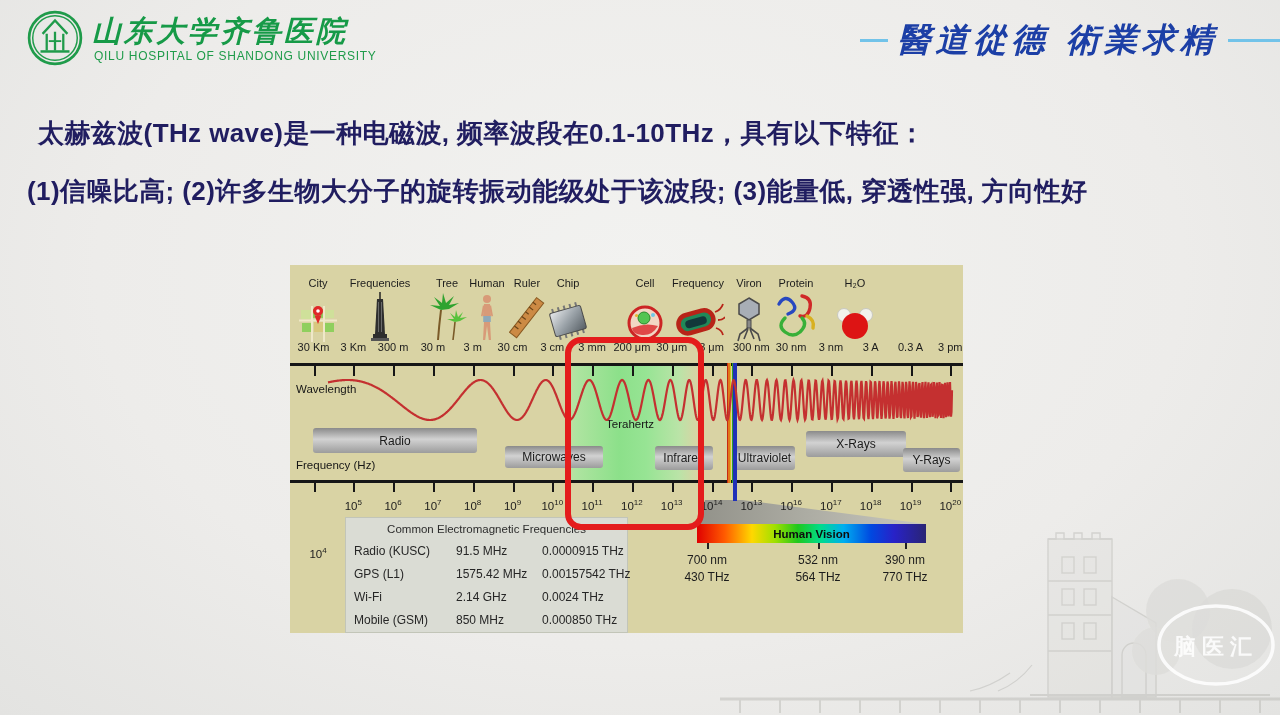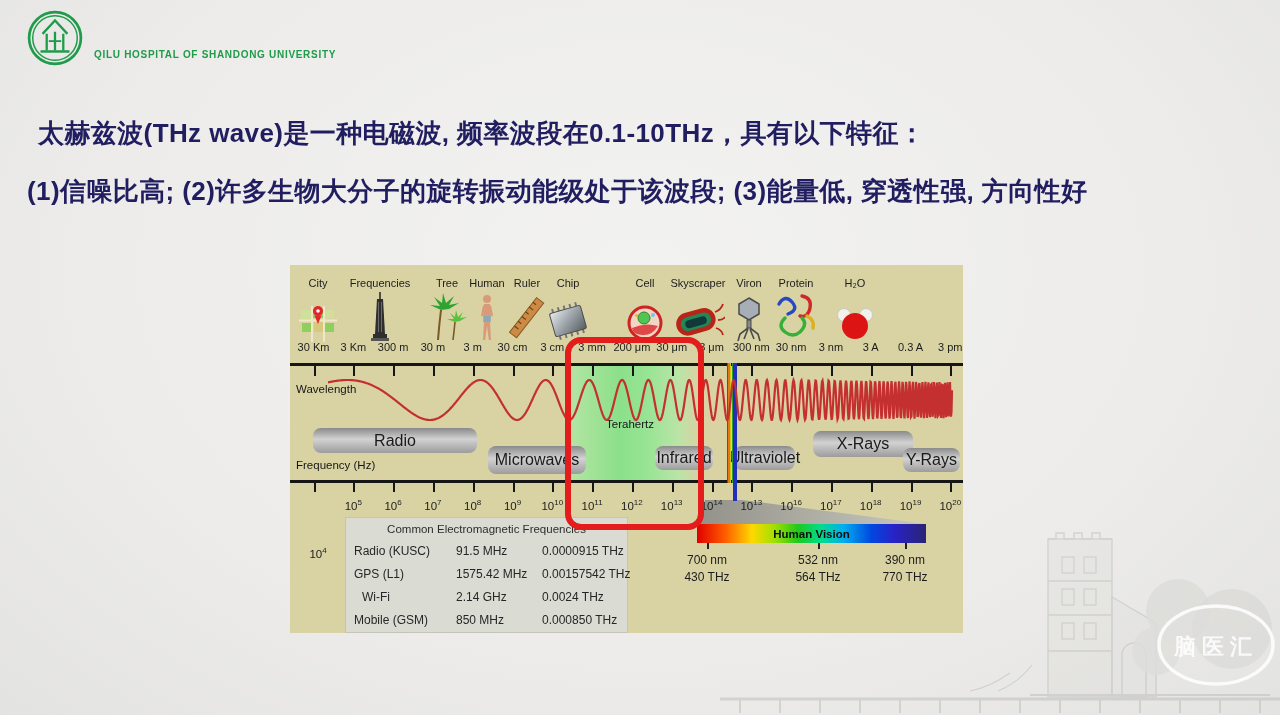--- a/index.html
+++ b/index.html
@@ -4,40 +4,40 @@
 <style>
   html,body{margin:0;padding:0;background:#ddd}
   #slide{position:relative;width:1280px;height:715px;overflow:hidden;
     background:radial-gradient(ellipse at 50% 38%, #f2f2f0 0%, #edecea 60%, #e3e3e1 100%);
     font-family:"Liberation Sans",sans-serif}
   .abs{position:absolute}
   
   #logo{left:26px;top:9px}
   #hosp-cn{left:92px;top:12px;font-family:"DejaVu Serif",serif;font-style:italic;font-weight:700;
     font-size:29px;letter-spacing:3px;color:#169a47;white-space:nowrap}
-  #hosp-en{left:94px;top:49px;font-size:10px;font-weight:700;letter-spacing:.7px;color:#1f9b4a;white-space:nowrap}
+  #hosp-en{left:94px;top:49px;font-size:12px;font-weight:400;letter-spacing:.7px;color:#1f9b4a;white-space:nowrap}
   #motto{right:0;top:18px;display:flex;align-items:center;gap:10px}
   #motto .dash{height:3px;background:#72c3e9}
   #motto .txt{font-family:"DejaVu Serif",serif;font-style:italic;font-weight:700;font-size:33px;
     letter-spacing:5px;color:#1c3fa6;white-space:nowrap}
   
   .intro{color:#201d60;font-weight:700;font-size:26px;letter-spacing:.4px;white-space:nowrap}
   #intro1{left:38px;top:116px}
   #intro2{left:27px;top:174px}
   
   #diagram{left:290px;top:265px;width:673px;height:368px;background:#d9d3a4;color:#1c1c1c;overflow:hidden}
   .objlab{position:absolute;top:12px;transform:translateX(-50%);font-size:11px;white-space:nowrap;z-index:6}
   .objicon{position:absolute;top:27px;height:50px;transform:translateX(-50%);display:flex;align-items:flex-end;z-index:6}
   .wl{position:absolute;top:76px;transform:translateX(-50%);font-size:11px;white-space:nowrap;z-index:6}
   #spec{left:0;top:98px;width:673px;height:120px;border-top:3px solid #161616;border-bottom:3px solid #161616;box-sizing:border-box;z-index:2}
   #greenzone{left:272px;top:98px;width:136px;height:120px;z-index:1;
     background:linear-gradient(90deg,rgba(175,232,165,0) 0%,rgba(170,230,160,.9) 10%,#8ce08a 42%,#97e494 62%,rgba(178,232,168,.8) 86%,rgba(190,236,180,0) 100%)}
   .tick{position:absolute;width:2px;height:11px;background:#161616;z-index:6}
   .band{position:absolute;display:flex;align-items:center;justify-content:center;z-index:3;
-    background:linear-gradient(180deg,#8a8a8a,#d2d2d2 45%,#9c9c9c);border-radius:8px;font-size:16px;color:#1a1a1a;white-space:nowrap}
+    background:linear-gradient(180deg,#8a8a8a,#d2d2d2 45%,#9c9c9c);border-radius:3px;font-size:12px;color:#1a1a1a;white-space:nowrap}
   .bandtext{position:absolute;transform:translateX(-50%);font-size:11.5px;color:#161616;z-index:3;white-space:nowrap}
   #wavesvg{position:absolute;left:0;top:98px;z-index:5;pointer-events:none}
   .axlab{position:absolute;font-size:11.5px;color:#161616;z-index:6;white-space:nowrap}
   .fq{position:absolute;top:233px;transform:translateX(-50%);font-size:11.5px;white-space:nowrap;z-index:6}
   .fq sup{font-size:8px}
   #redbox{left:275px;top:72px;width:127px;height:181px;border:6px solid #e41c1c;border-radius:16px;z-index:30}
   .strip{position:absolute;top:98px;height:120px;width:1.6px;z-index:4}
   #blueline{left:443px;top:98px;width:3.5px;height:138px;background:#2030b8;z-index:4}
   #vistrap{position:absolute;left:400px;top:231px;z-index:2}
   #visbar{left:407px;top:259px;width:229px;height:19px;display:flex;align-items:center;justify-content:center;
@@ -60,21 +60,27 @@
   <div class="abs" id="logo">
     <svg width="58" height="58" viewBox="0 0 56 56" fill="none" stroke="#1f9b4a">
       <circle cx="28" cy="28" r="25" stroke-width="2.6"></circle>
       <circle cx="28" cy="28" r="21.5" stroke-width="1.4"></circle>
       <path d="M16 24l12-13 12 13" stroke-width="2.2"></path>
       <path d="M20 24v16M28 22v18M36 24v16" stroke-width="2.2"></path>
       <path d="M14 41h28" stroke-width="2.4"></path>
       <path d="M22 31h12" stroke-width="1.8"></path>
     </svg>
   </div>
+  <div class="abs" id="hosp-cn">山东大学齐鲁医院</div>
   <div class="abs" id="hosp-en">QILU HOSPITAL OF SHANDONG UNIVERSITY</div>
+  <div class="abs" id="motto">
+    <span class="dash" style="width:28px"></span>
+    <span class="txt">醫道從德  術業求精</span>
+    <span class="dash" style="width:52px"></span>
+  </div>
 
   <div class="abs intro" id="intro1">太赫兹波(THz wave)是一种电磁波, 频率波段在0.1-10THz，具有以下特征：</div>
   <div class="abs intro" id="intro2">(1)信噪比高; (2)许多生物大分子的旋转振动能级处于该波段; (3)能量低, 穿透性强, 方向性好</div>
 
   <div class="abs" id="diagram">
     <div class="abs" id="greenzone"></div>
     <div class="abs" id="spec"></div>
     <div class="strip" style="left:436.5px;background:#c82814"></div>
     <div class="strip" style="left:438.2px;background:#e07818"></div>
     <div class="strip" style="left:439.9px;background:#d4c41c"></div>
@@ -104,21 +110,21 @@
           <span style="left: 8px;">Radio (KUSC)</span>
           <span style="left: 110px;">91.5 MHz</span>
           <span style="left: 196px;">0.0000915 THz</span>
         </div>
         <div class="trow" style="top: 49px;">
           <span style="left: 8px;">GPS (L1)</span>
           <span style="left: 110px;">1575.42 MHz</span>
           <span style="left: 196px;">0.00157542 THz</span>
         </div>
         <div class="trow" style="top: 72px;">
-          <span style="left: 16px;">Wi-Fi</span>
+          <span style="left: 8px;">Wi-Fi</span>
           <span style="left: 110px;">2.14 GHz</span>
           <span style="left: 196px;">0.0024 THz</span>
         </div>
         <div class="trow" style="top: 95px;">
           <span style="left: 8px;">Mobile (GSM)</span>
           <span style="left: 110px;">850 MHz</span>
           <span style="left: 196px;">0.000850 THz</span>
         </div>
       </div>
   <div class="objlab" style="left: 28px;">City</div>
@@ -195,21 +201,21 @@
       <div class="objlab" style="left: 355px;">Cell</div>
       <div class="objicon" style="left: 355px;">
         <svg width="38" height="38" viewBox="0 0 38 38">
           <circle cx="19" cy="19" r="16" fill="#f2d6c4" stroke="#cc2424" stroke-width="3"></circle>
           <path d="M6 24q13-6 26-2-6 10-16 9T6 24" fill="#e04848"></path>
           <circle cx="18" cy="14" r="6" fill="#52c452" stroke="#2a8a2a"></circle>
           <circle cx="27" cy="11" r="2" fill="#70c8e8"></circle>
           <circle cx="10.5" cy="11.5" r="1.6" fill="#e8b830"></circle>
         </svg>
       </div>
-      <div class="objlab" style="left: 408px;">Skyscraper</div>
+      <div class="objlab" style="left: 408px;">Frequency</div>
       <div class="objicon" style="left: 408px;">
         <svg width="54" height="40" viewBox="0 0 54 40">
           <g transform="rotate(-16 26 20)">
             <rect x="5" y="8" width="40" height="23" rx="11.5" fill="#b82418"></rect>
             <rect x="9.5" y="12.5" width="31" height="14" rx="7" fill="#208858"></rect>
             <rect x="14" y="16" width="22" height="8" rx="4" fill="#12383a"></rect>
           </g>
           <path d="M44 10q6-2 8-8M45 26q6 2 7 7M47 18q5 0 7-3" stroke="#b82418" stroke-width="1.8" fill="none"></path>
         </svg>
       </div>
@@ -302,25 +308,25 @@
       <div class="fq" style="left: 341.9px;">10<sup>12</sup></div>
       <div class="fq" style="left: 381.7px;">10<sup>13</sup></div>
       <div class="fq" style="left: 421.5px;">10<sup>14</sup></div>
       <div class="fq" style="left: 461.3px;">10<sup>13</sup></div>
       <div class="fq" style="left: 501.1px;">10<sup>16</sup></div>
       <div class="fq" style="left: 540.9px;">10<sup>17</sup></div>
       <div class="fq" style="left: 580.7px;">10<sup>18</sup></div>
       <div class="fq" style="left: 620.5px;">10<sup>19</sup></div>
       <div class="fq" style="left: 660.3px;">10<sup>20</sup></div>
       <div class="band" style="left: 23px; top: 163px; width: 164px; height: 25px;">Radio</div>
-      <div class="band" style="left: 198px; top: 181px; width: 98px; height: 28px;">Microwaves</div>
+      <div class="band" style="left: 215px; top: 181px; width: 98px; height: 22px;">Microwaves</div>
       <div class="bandtext" style="left: 340px; top: 153px;">Terahertz</div>
       <div class="band" style="left: 365px; top: 181px; width: 58px; height: 24px;">Infrared</div>
       <div class="band" style="left: 444px; top: 181px; width: 61px; height: 24px;">Ultraviolet</div>
-      <div class="band" style="left: 516px; top: 166px; width: 100px; height: 26px; margin-left: 7px;">X-Rays</div>
+      <div class="band" style="left: 516px; top: 166px; width: 100px; height: 26px;">X-Rays</div>
       <div class="band" style="left: 613px; top: 183px; width: 57px; height: 24px;">Y-Rays</div>
       <div class="vtick" style="left: 417px;"></div>
       <div class="vmark" style="left: 417px; top: 287px;">700 nm<br>430 THz</div>
       <div class="vtick" style="left: 528px;"></div>
       <div class="vmark" style="left: 528px; top: 287px;">532 nm<br>564 THz</div>
       <div class="vtick" style="left: 615px;"></div>
       <div class="vmark" style="left: 615px; top: 287px;">390 nm<br>770 THz</div>
     </div>
 
   <svg id="watermark" width="570" height="192">

